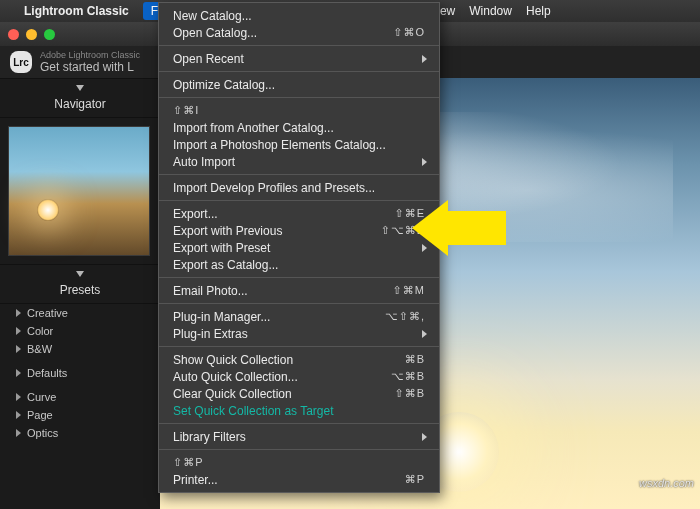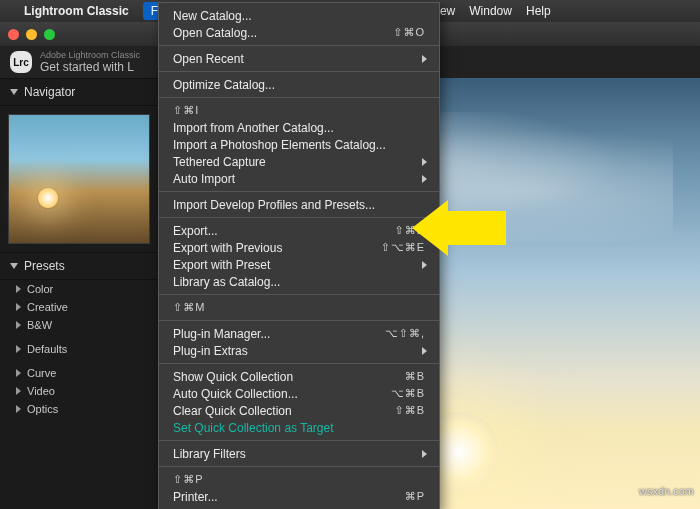--- a/index.html
+++ b/index.html
@@ -18,35 +18,35 @@
 .traffic { display:flex; gap:7px; }
 .dot { width:11px; height:11px; border-radius:50%; }
 .dot.red{background:#ff5f56;} .dot.yellow{background:#ffbd2e;} .dot.green{background:#27c93f;}
 .titlebar .title { flex:1; text-align:center; color:#d6d6d6; font-size:11px; }
 
 .subheader { height:32px; background:#222; display:flex; align-items:center; padding:0 10px; color:#bfbfbf; font-size:12px; gap:8px; }
 .subheader .logo { width:22px; height:22px; background:#e6e6e6; border-radius:8px; display:flex; align-items:center; justify-content:center; font-size:10px; font-weight:700; color:#111;}
 
 .workspace { display:flex; height:calc(100% - 56px); }
 .sidebar { width:160px; background:#1b1b1b; color:#d0d0d0; overflow:hidden; }
-.panel-header { display:flex; align-items:center; gap:6px; padding:6px 10px; font-size:12px; color:#dcdcdc; border-top:1px solid #111; border-bottom:1px solid #111; }
+.panel-header { display:flex; align-items:center; gap:6px; padding:6px 10px; font-size:12px; color:#dcdcdc; border-top:1px solid #111; border-bottom:1px solid #111;flex-direction:column; }
 .tri { display:inline-block; width:0;height:0;border-left:4px solid transparent;border-right:4px solid transparent;border-top:6px solid #b6b6b6; }
 .thumb { margin:8px; width:142px; height:130px; border:1px solid #3a3a3a; background:linear-gradient(#6babc9 0%, #8fc6df 35%, #b89050 60%, #634a2a 100%); position:relative; }
 .thumb::after{content:"";position:absolute;left:28px;top:72px;width:22px;height:22px;border-radius:50%;background:radial-gradient(#fff,#ffd47a 60%,rgba(255,210,120,0) 70%); box-shadow:0 0 28px 10px rgba(255,220,150,.5);}
 .preset-item { display:flex; align-items:center; gap:6px; padding:3px 16px; font-size:11px; color:#c8c8c8; }
 .preset-item .chev { width:0;height:0;border-top:4px solid transparent;border-bottom:4px solid transparent;border-left:5px solid #9a9a9a; }
 .preset-gap { height:6px; }
 
 .canvas { flex:1; background:#060606; position:relative; padding:10px 0 0 0; }
 .photo { position:absolute; left:0; top:0; right:0; bottom:0; background:
   linear-gradient(180deg,#3a5d7a 0%,#6c93ad 20%,#a8c6da 45%,#e6e2cf 70%,#f6e9b8 82%,#ffefc0 100%); }
 .photo .sun { position:absolute; left:48%; bottom:4%; width:80px; height:80px; border-radius:50%; background:radial-gradient(#fff, #fff2c0 50%, rgba(255,240,170,0) 70%); box-shadow:0 0 60px 30px rgba(255,240,180,.55); }
 .photo .cloud { position:absolute; left:5%; top:8%; width:90%; height:30%; background:radial-gradient(ellipse at 30% 40%, rgba(255,255,255,.5), rgba(255,255,255,0) 60%), radial-gradient(ellipse at 70% 60%, rgba(255,255,255,.35), rgba(255,255,255,0) 55%); }
 
-.watermark { position:absolute; right:6px; bottom:12px; color:#e6e6e6; font-size:11px; text-shadow:0 0 2px #000; }
+.watermark { position:absolute; right:6px; bottom:20px; color:#e6e6e6; font-size:11px; text-shadow:0 0 2px #000;font-style:italic; }
 
 
 .dropdown { position:absolute; left:158px; top:2px; width:282px; background:#3a3a3a; border:1px solid #5a5a5a; box-shadow:3px 5px 12px rgba(0,0,0,.5); padding:4px 0; font-size:12px; color:#eaeaea; z-index:20; }
 .dropdown .row { display:flex; align-items:center; padding:2px 14px; height:17px; position:relative; }
 .dropdown .row.disabled { color:#14b8a6; }
 .dropdown .row .label { flex:1; white-space:nowrap; }
 .dropdown .row .kbd { font-size:11px; color:#d0d0d0; letter-spacing:1px; }
 .dropdown .row .sub { width:0;height:0;border-top:4px solid transparent;border-bottom:4px solid transparent;border-left:5px solid #c8c8c8; position:absolute; right:12px; }
 .dropdown hr { border:none; border-top:1px solid #555; margin:4px 0; }
 
@@ -97,43 +97,43 @@
         <span>Navigator</span>
       </div>
       <div class="thumb"></div>
 
       <div class="panel-header">
         <span class="tri"></span>
         <span>Presets</span>
       </div>
       <div class="preset-item">
           <span class="chev"></span>
+          <span>Creative</span>
+        </div>
+      <div class="preset-item">
+          <span class="chev"></span>
           <span>Color</span>
         </div>
       <div class="preset-item">
           <span class="chev"></span>
-          <span>Creative</span>
-        </div>
-      <div class="preset-item">
-          <span class="chev"></span>
           <span>B&amp;W</span>
         </div>
       <div class="preset-gap"></div>
       <div class="preset-item">
           <span class="chev"></span>
           <span>Defaults</span>
         </div>
       <div class="preset-gap"></div>
       <div class="preset-item">
           <span class="chev"></span>
           <span>Curve</span>
         </div>
       <div class="preset-item">
           <span class="chev"></span>
-          <span>Video</span>
+          <span>Page</span>
         </div>
       <div class="preset-item">
           <span class="chev"></span>
           <span>Optics</span>
         </div>
     </div>
 
     <div class="canvas">
       <div class="photo">
         <div class="cloud"></div>
@@ -164,24 +164,20 @@
     <div class="row">
       <span class="kbd">⇧⌘I</span>
     </div>
     <div class="row">
       <span class="label">Import from Another Catalog...</span>
     </div>
     <div class="row">
       <span class="label">Import a Photoshop Elements Catalog...</span>
     </div>
     <div class="row">
-      <span class="label">Tethered Capture</span>
-      <span class="sub"></span>
-    </div>
-    <div class="row">
       <span class="label">Auto Import</span>
       <span class="sub"></span>
     </div>
     <hr>
     <div class="row">
       <span class="label">Import Develop Profiles and Presets...</span>
     </div>
     <hr>
     <div class="row">
       <span class="label">Export...</span>
@@ -189,24 +185,25 @@
     </div>
     <div class="row">
       <span class="label">Export with Previous</span>
       <span class="kbd">⇧⌥⌘E</span>
     </div>
     <div class="row">
       <span class="label">Export with Preset</span>
       <span class="sub"></span>
     </div>
     <div class="row">
-      <span class="label">Library as Catalog...</span>
-    </div>
-    <hr>
-    <div class="row">
+      <span class="label">Export as Catalog...</span>
+    </div>
+    <hr>
+    <div class="row">
+      <span class="label">Email Photo...</span>
       <span class="kbd">⇧⌘M</span>
     </div>
     <hr>
     <div class="row">
       <span class="label">Plug-in Manager...</span>
       <span class="kbd">⌥⇧⌘,</span>
     </div>
     <div class="row">
       <span class="label">Plug-in Extras</span>
       <span class="sub"></span>

